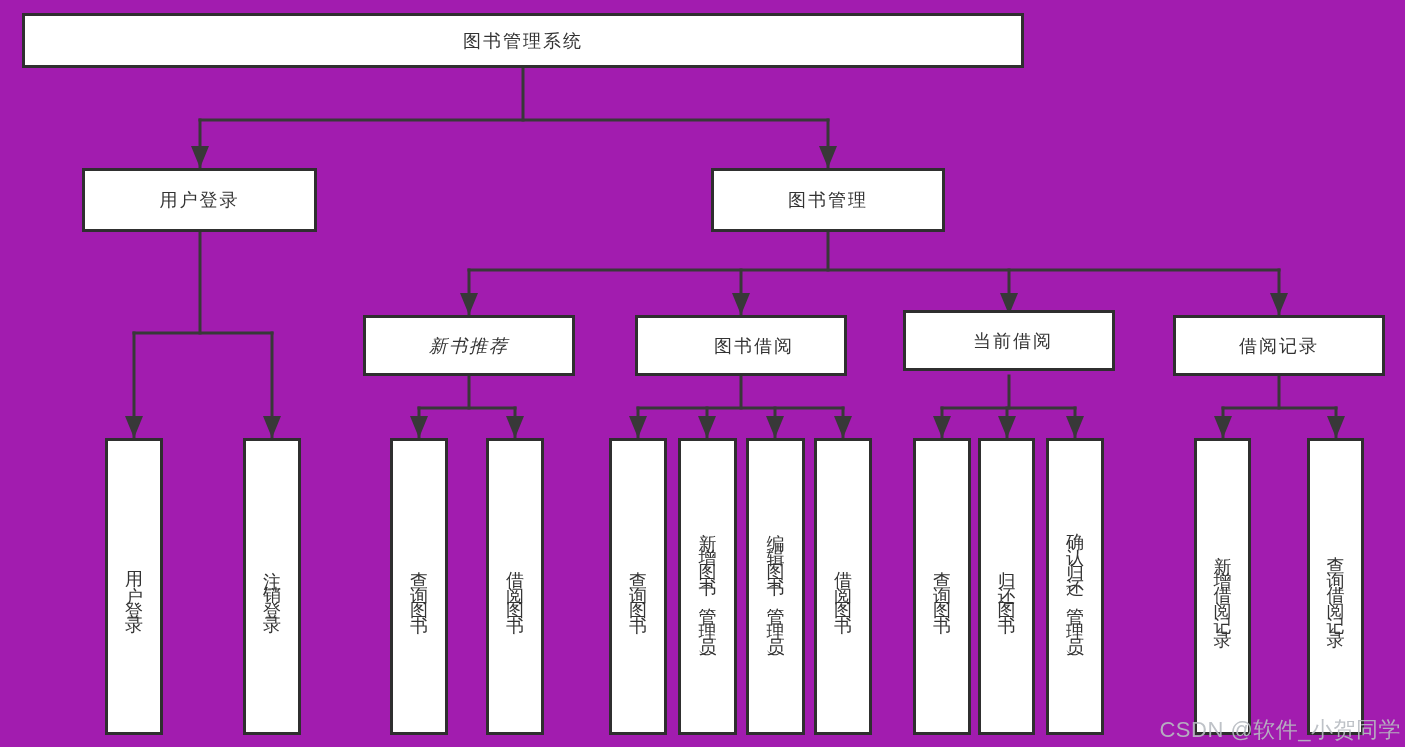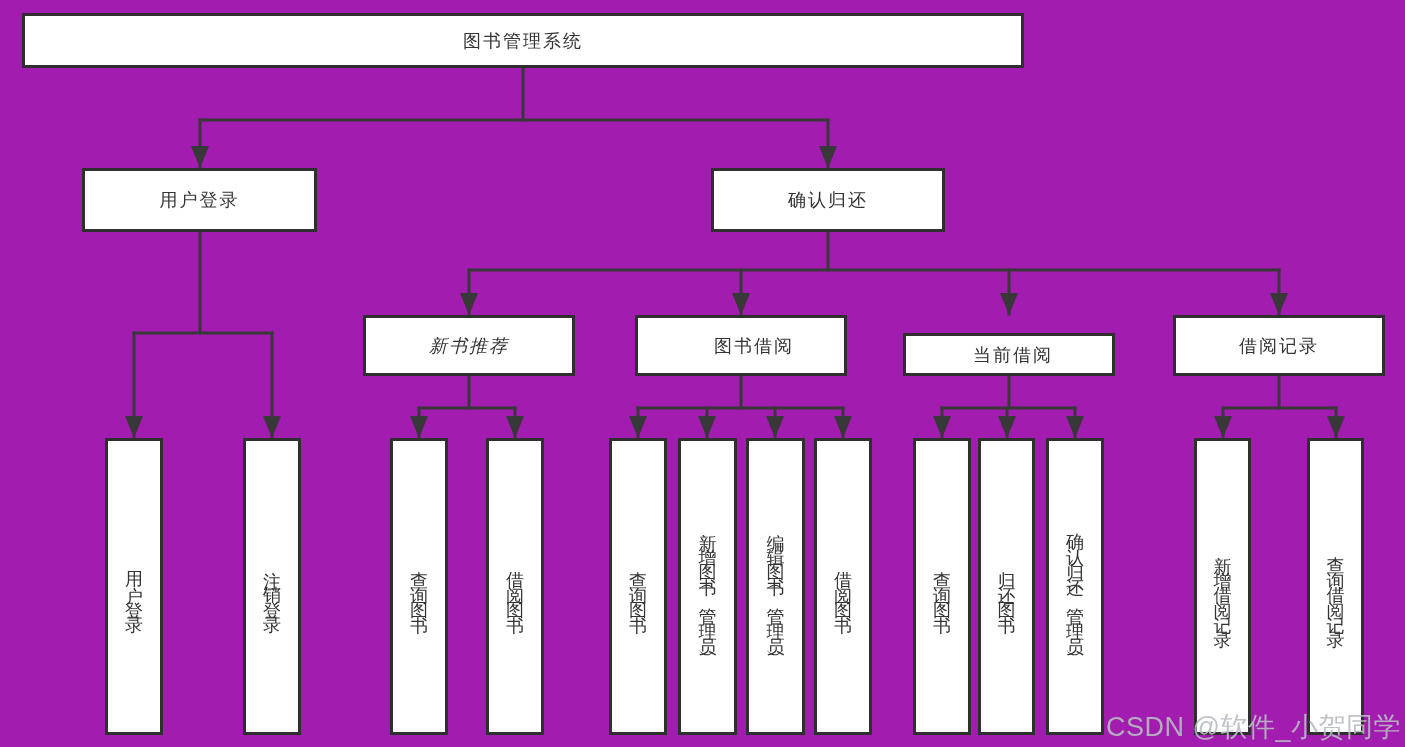--- a/index.html
+++ b/index.html
@@ -39,21 +39,21 @@
     font-size: 18px;
     letter-spacing: 15px;
     line-height: 1;
     white-space: nowrap;
   }
   .root-node span { font-size: 18px; letter-spacing: 2px; }
   .watermark {
     position: absolute;
     right: 4px;
     bottom: 2px;
-    font-size: 27px;
+    font-size: 22px;
     letter-spacing: 0.5px;
     color: #b8bcc2;
     opacity: 0.9;
     z-index: 5;
     white-space: nowrap;
   }
 </style>
 </head>
 <body>
 
@@ -110,30 +110,30 @@
   </svg>
 
   <div class="node h-node root-node" style="left:22px; top:13px; width:1002px; height:55px;">
     <span>图书管理系统</span>
   </div>
 
   <div class="node h-node" style="left:82px; top:168px; width:235px; height:64px;">
     <span>用户登录</span>
   </div>
   <div class="node h-node" style="left:711px; top:168px; width:234px; height:64px;">
-    <span>确认归还</span>
+    <span>图书管理</span>
   </div>
 
   <div class="node h-node" style="left:363px; top:315px; width:212px; height:61px;font-style:italic;">
     <span>新书推荐</span>
   </div>
   <div class="node h-node" style="left:635px; top:315px; width:212px; height:61px;padding-left:26px;">
     <span>图书借阅</span>
   </div>
-  <div class="node h-node" style="left:903px; top:333px; width:212px; height:43px;padding-left:8px;">
+  <div class="node h-node" style="left:903px; top:310px; width:212px; height:61px;padding-left:8px;">
     <span>当前借阅</span>
   </div>
   <div class="node h-node" style="left:1173px; top:315px; width:212px; height:61px;">
     <span>借阅记录</span>
   </div>
 
   <div class="node v-node" style="left:105px; top:438px; width:58px; height:297px;">
     <span>用户登录</span>
   </div>
   <div class="node v-node" style="left:243px; top:438px; width:58px; height:297px;">

